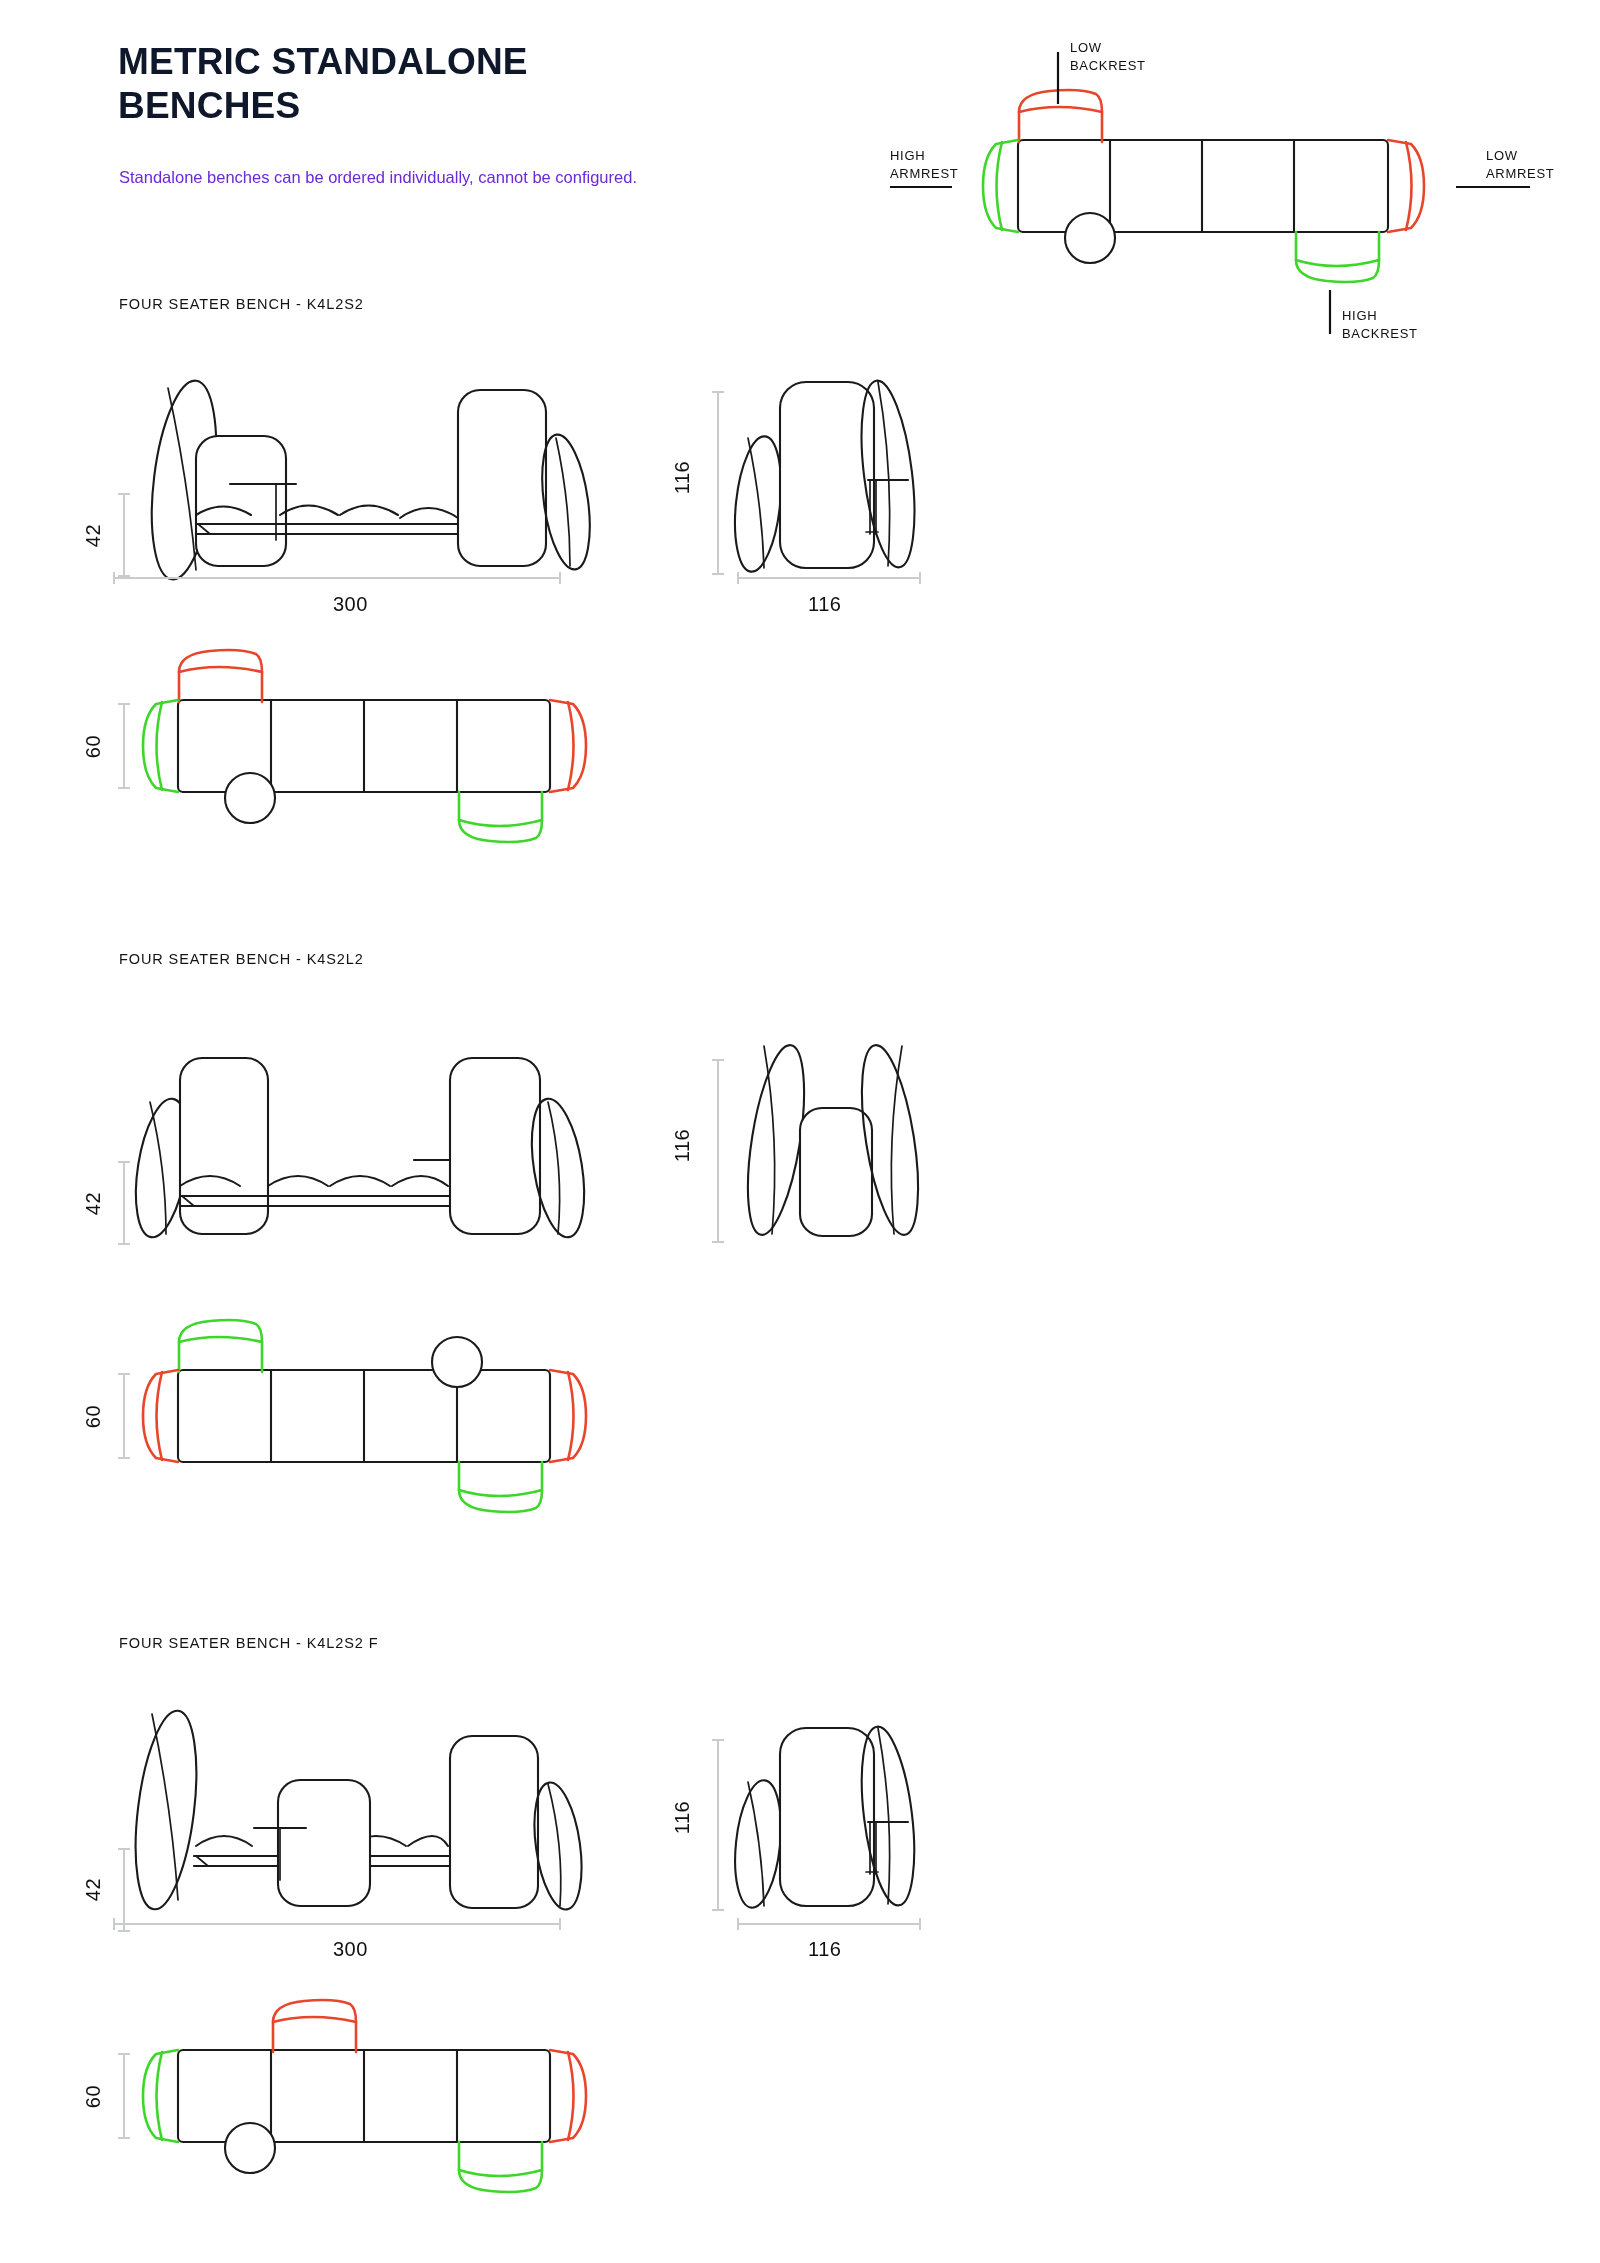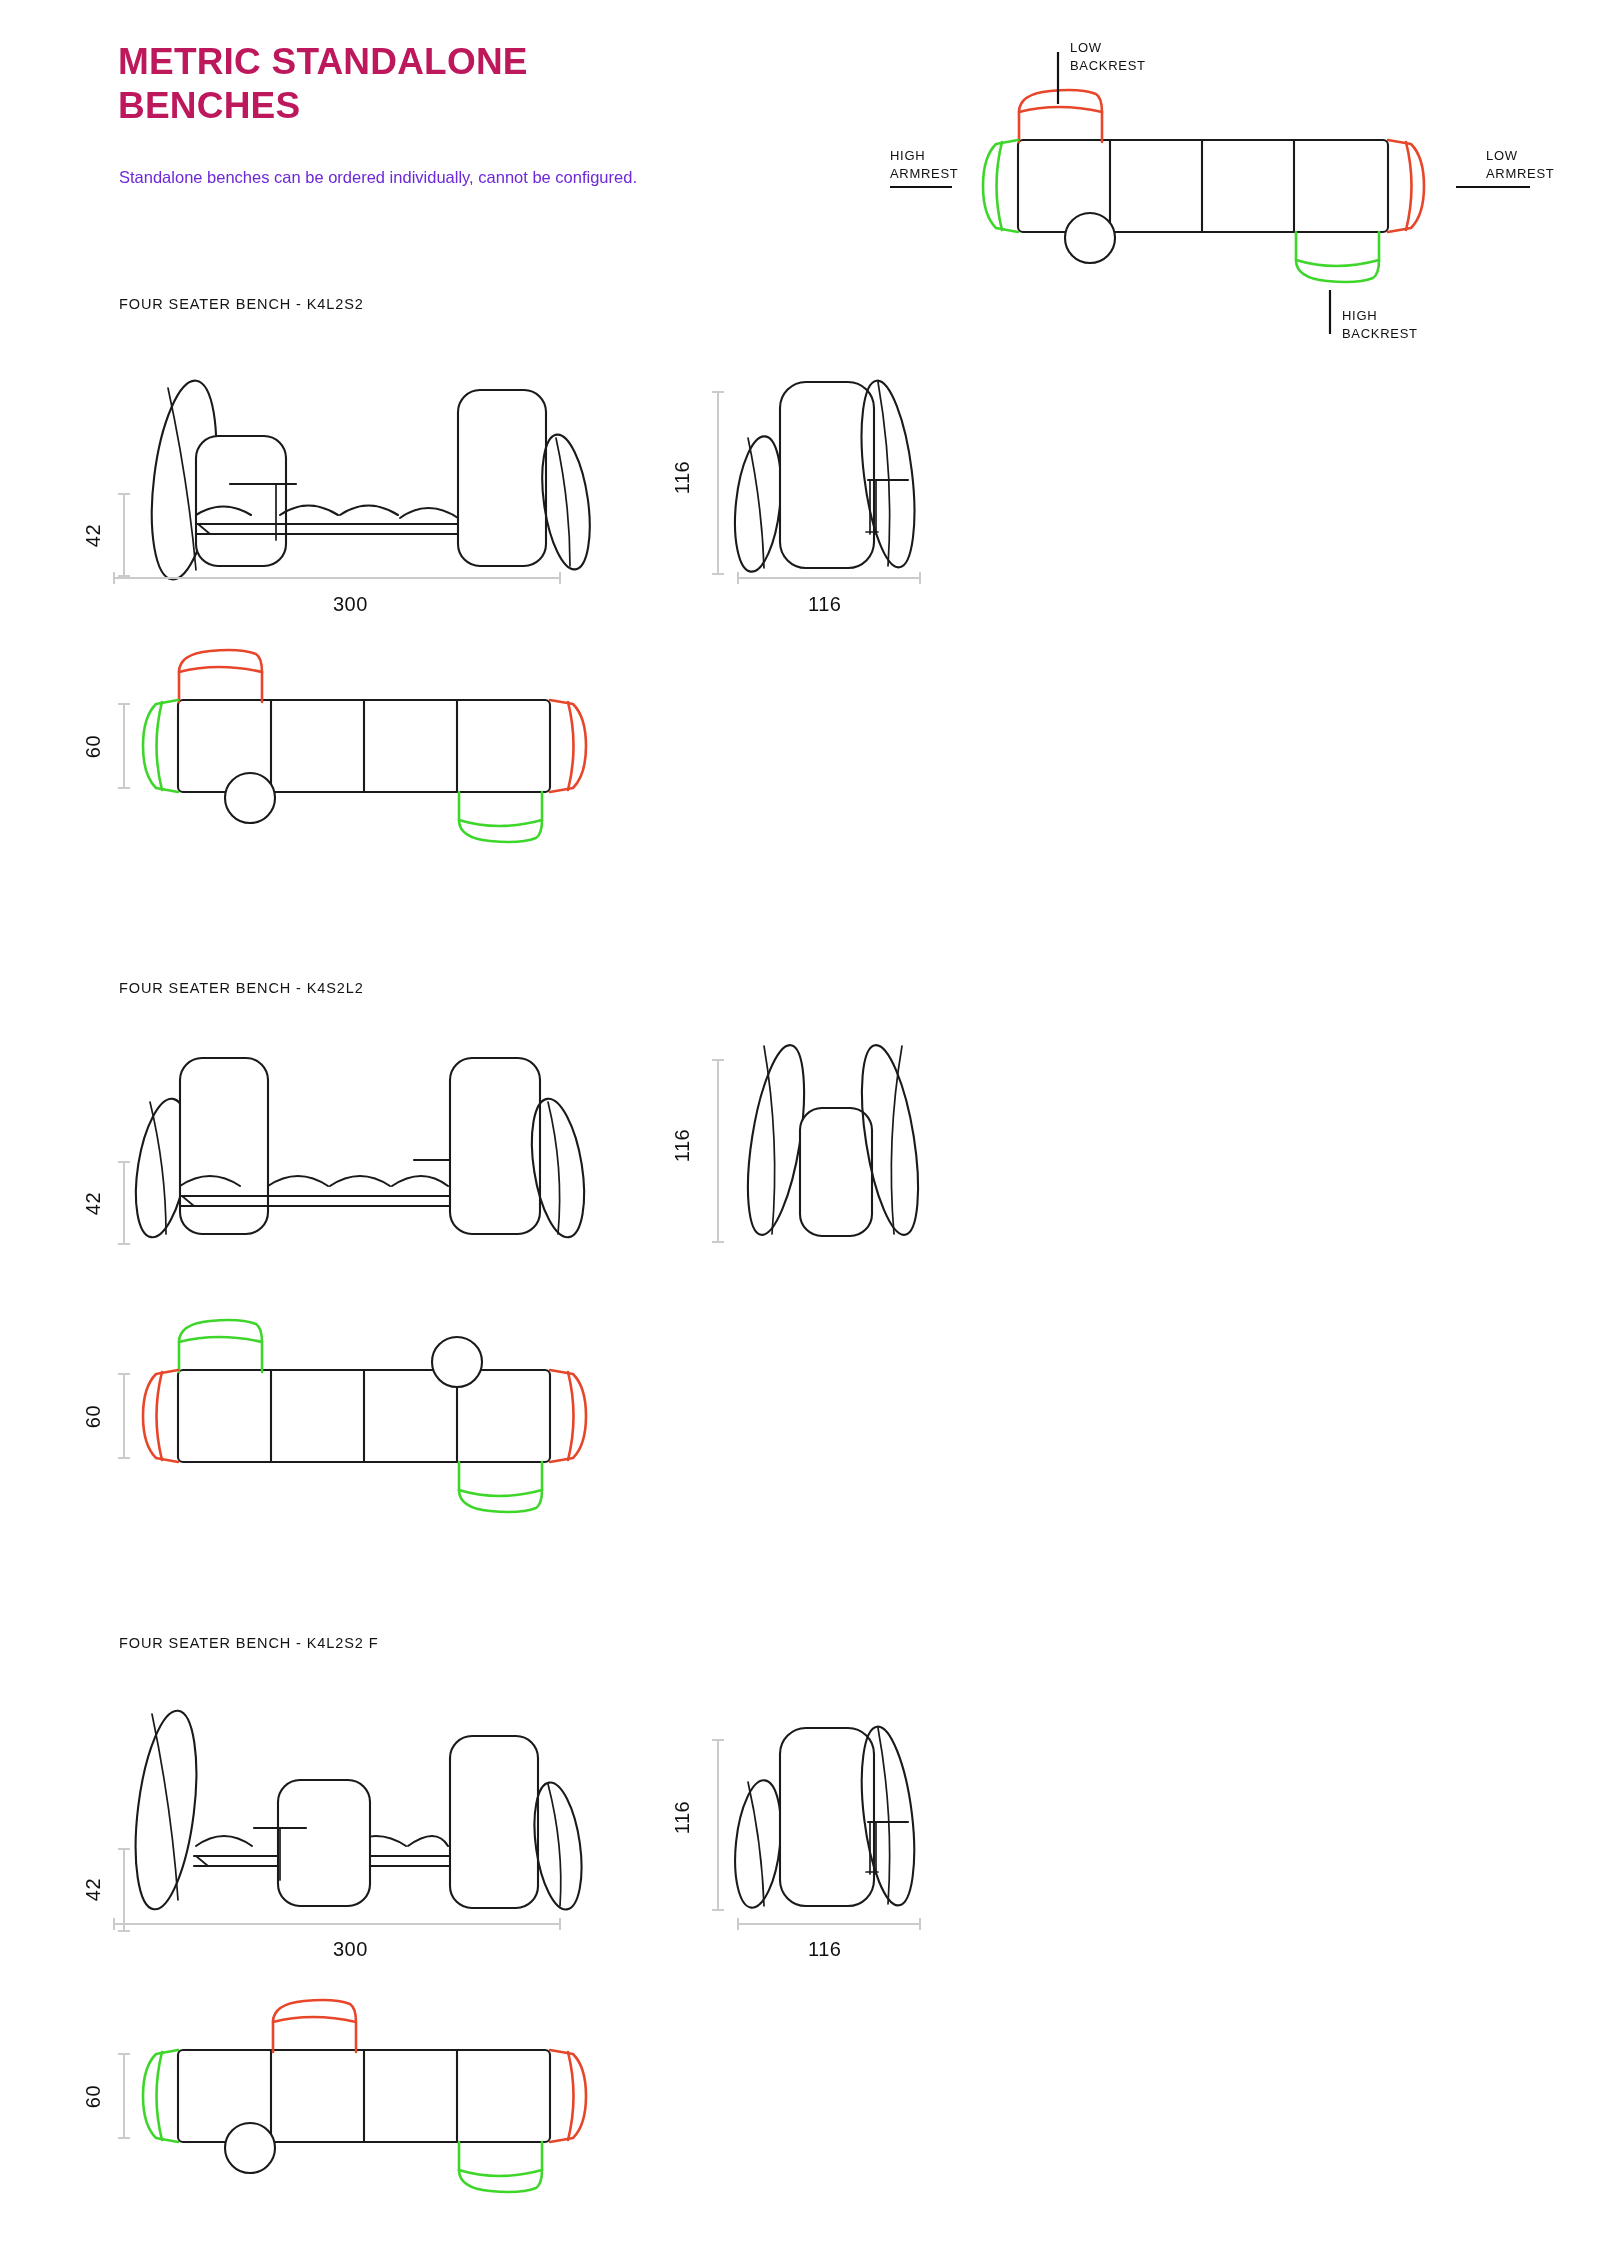--- a/index.html
+++ b/index.html
@@ -8,21 +8,21 @@
     font-family:"Liberation Sans","DejaVu Sans",sans-serif;
     color:#111111;
     -webkit-font-smoothing:antialiased;
   }
   .page{position:absolute;inset:0;}
 
   
   .title{
     position:absolute;left:118px;top:40px;width:560px;
     font-size:37px;line-height:1.18;font-weight:700;letter-spacing:.2px;
-    text-transform:uppercase;color:#be185d;
+    text-transform:uppercase;color:#0f172a;
   }
   .subtitle{
     position:absolute;left:119px;top:166px;width:520px;
     font-size:16.5px;line-height:1.42;color:#6d28d9;font-weight:400;
   }
 
   
   .sec-label{
     position:absolute;font-size:14.5px;letter-spacing:.9px;
     text-transform:uppercase;color:#141414;white-space:nowrap;
@@ -245,21 +245,21 @@
 
   <div class="dimwrap" style="left:116px;top:700px;">
     <svg width="16" height="92" viewBox="0 0 16 92">
       <line class="dimline" x1="8" y1="4" x2="8" y2="88"></line>
       <line class="dimline" x1="2" y1="4" x2="14" y2="4"></line>
       <line class="dimline" x1="2" y1="88" x2="14" y2="88"></line>
     </svg>
   </div>
   <div class="dimtxt vert" style="left:82px;top:735px;">60</div>
 
-  <div class="sec-label" style="left:119px;top:980px;">FOUR SEATER BENCH - K4S2L2</div>
+  <div class="sec-label" style="left:119px;top:951px;">FOUR SEATER BENCH - K4S2L2</div>
 
   <div style="position:absolute;left:118px;top:1040px;">
     <svg width="500" height="210" viewBox="0 0 500 210">
       <g>
         <ellipse class="blk" cx="44" cy="128" rx="24" ry="70" transform="rotate(9 44 128)"></ellipse>
         <path class="blk-thin" d="M32 62 Q48 128 48 194"></path>
       </g>
       <g>
         <rect class="fillw" x="62" y="18" width="88" height="176" rx="22"></rect>
       </g>

